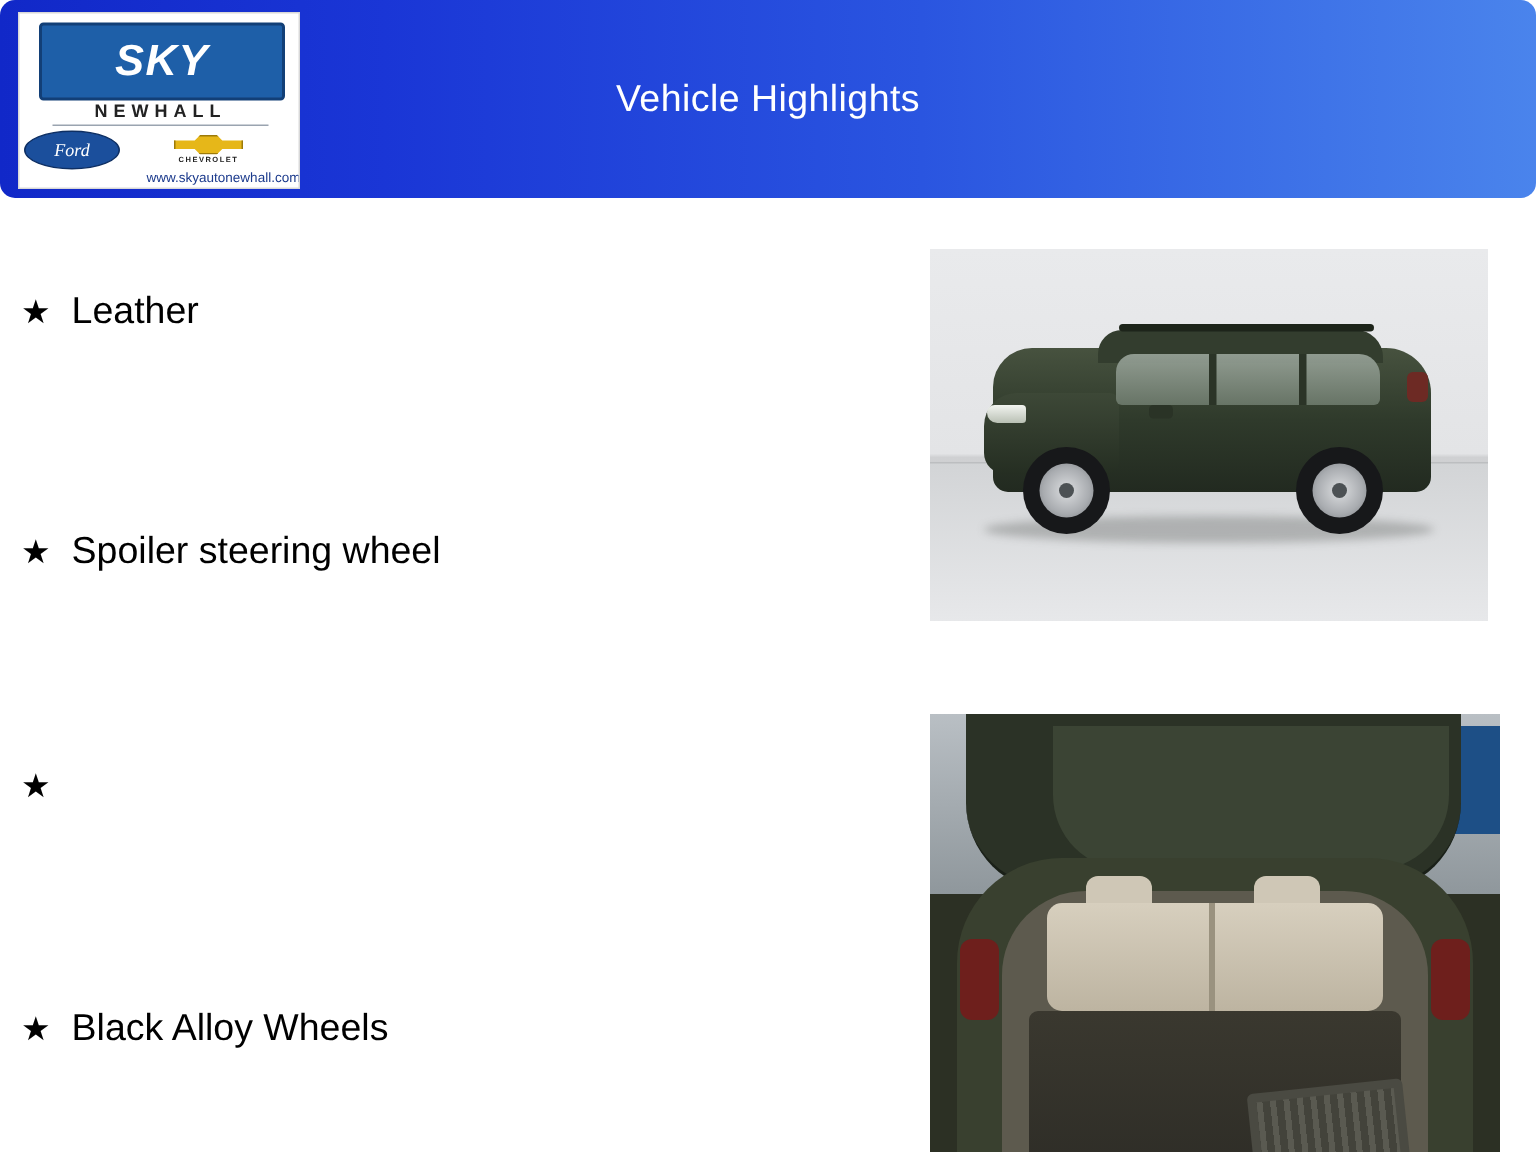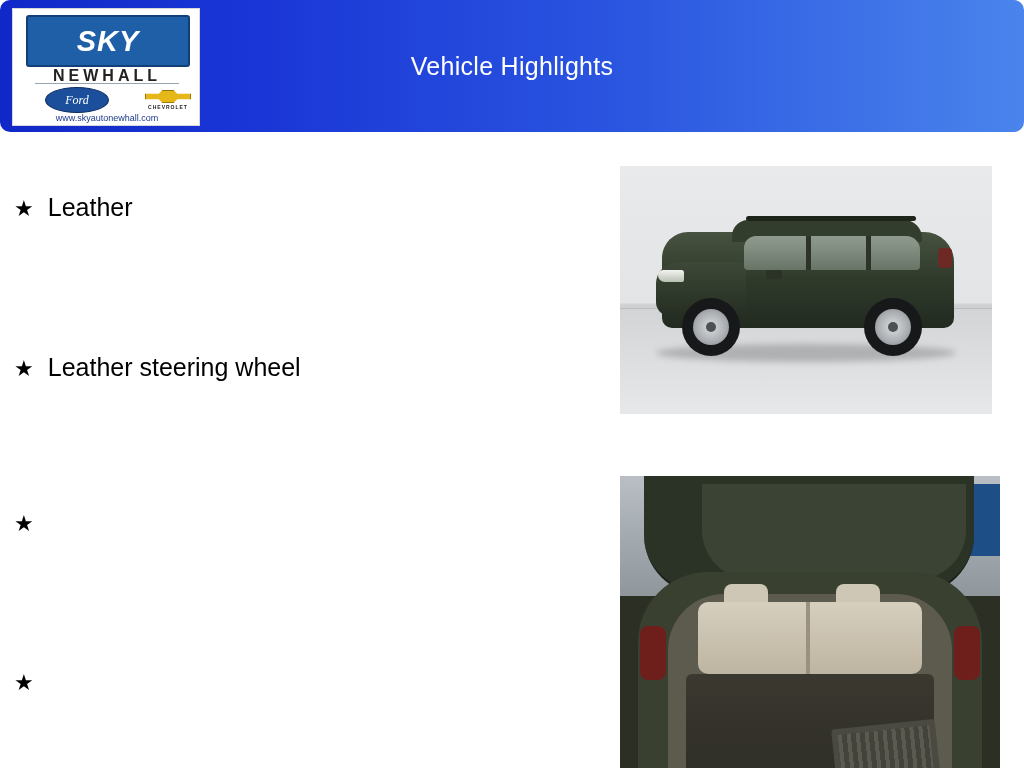--- a/index.html
+++ b/index.html
@@ -75,36 +75,36 @@
     font-style: italic;
     letter-spacing: 1px;
     line-height: 1;
   }
   .logo-newhall {
     position: absolute;
     left: 0;
     top: 58px;
     width: 188px;
     text-align: center;
-    font-size: 16px;
+    font-size: 12px;
     letter-spacing: 4px;
     color: #222222;
     font-weight: bold;
   }
   .logo-rule {
     position: absolute;
     left: 22px;
     top: 74px;
     width: 144px;
     height: 1px;
     background: #9aa4b0;
   }
   .logo-brands {
     position: absolute;
-    left: 32px;
+    left: 3px;
     top: 79px;
     width: 160px;
     height: 24px;
     display: flex;
     align-items: center;
     justify-content: space-between;
   }
   .brand-ford {
     width: 62px;
     height: 24px;
@@ -142,20 +142,21 @@
     font-weight: bold;
   }
   .logo-url {
     position: absolute;
     left: 0;
     top: 104px;
     width: 188px;
     text-align: center;
     font-size: 9px;
     color: #1b3a8c;
+    padding-left: 42px;
   }
 
   
   .content {
     position: absolute;
     left: 0;
     top: 132px;
     width: 1024px;
     height: 636px;
   }
@@ -507,29 +508,30 @@
 
     <div class="features">
 
       <div class="feature f0">
         <span class="feature-bullet">★</span>
         <span class="feature-label">Leather</span>
       </div>
 
       <div class="feature f1">
         <span class="feature-bullet">★</span>
-        <span class="feature-label">Leather steering wheel</span>
+        <span class="feature-label">Spoiler steering wheel</span>
       </div>
 
       <div class="feature f2">
         <span class="feature-bullet">★</span>
       </div>
 
       <div class="feature f3">
         <span class="feature-bullet">★</span>
+        <span class="feature-label">Black Alloy Wheels</span>
       </div>
 
     </div>
 
     <div class="photo photo-exterior">
       <div class="ex-floor"></div>
       <div class="ex-floor-line"></div>
       <div class="ex-shadow"></div>
       <div class="ex-body"></div>
       <div class="ex-hood"></div>

